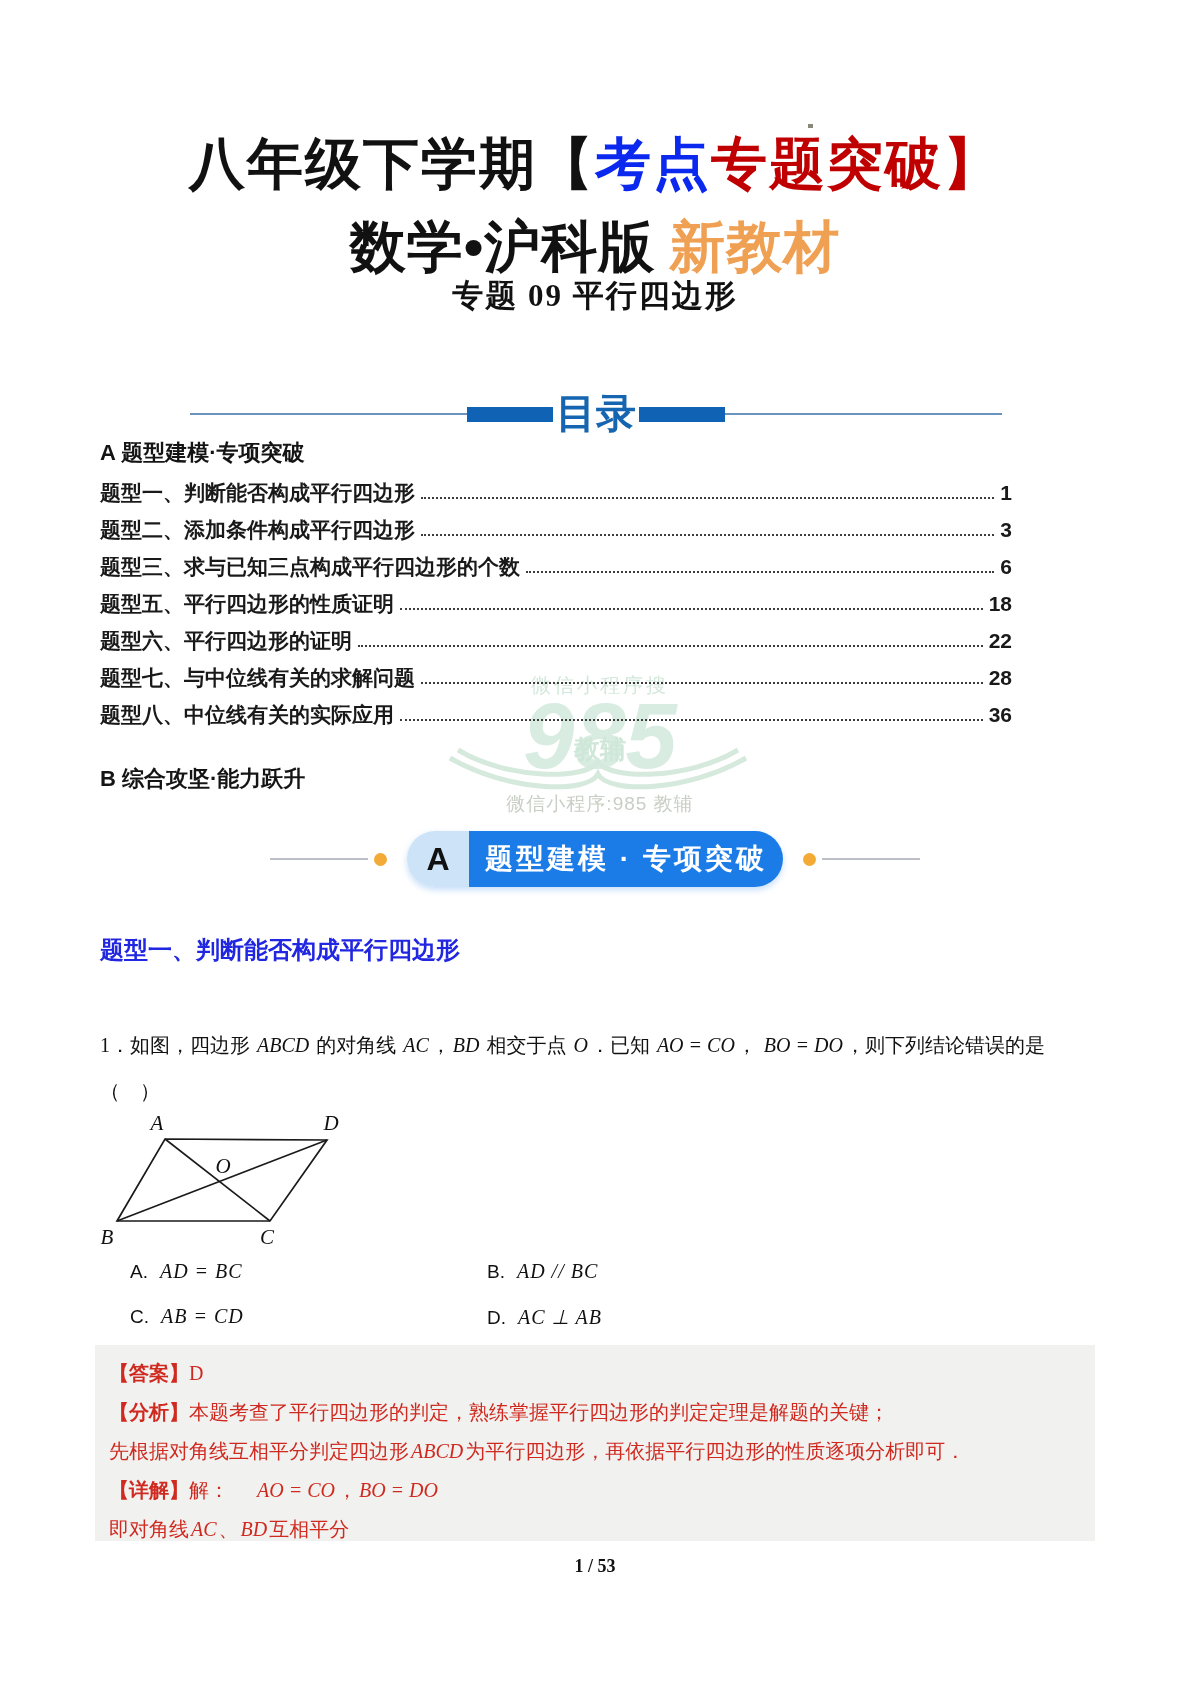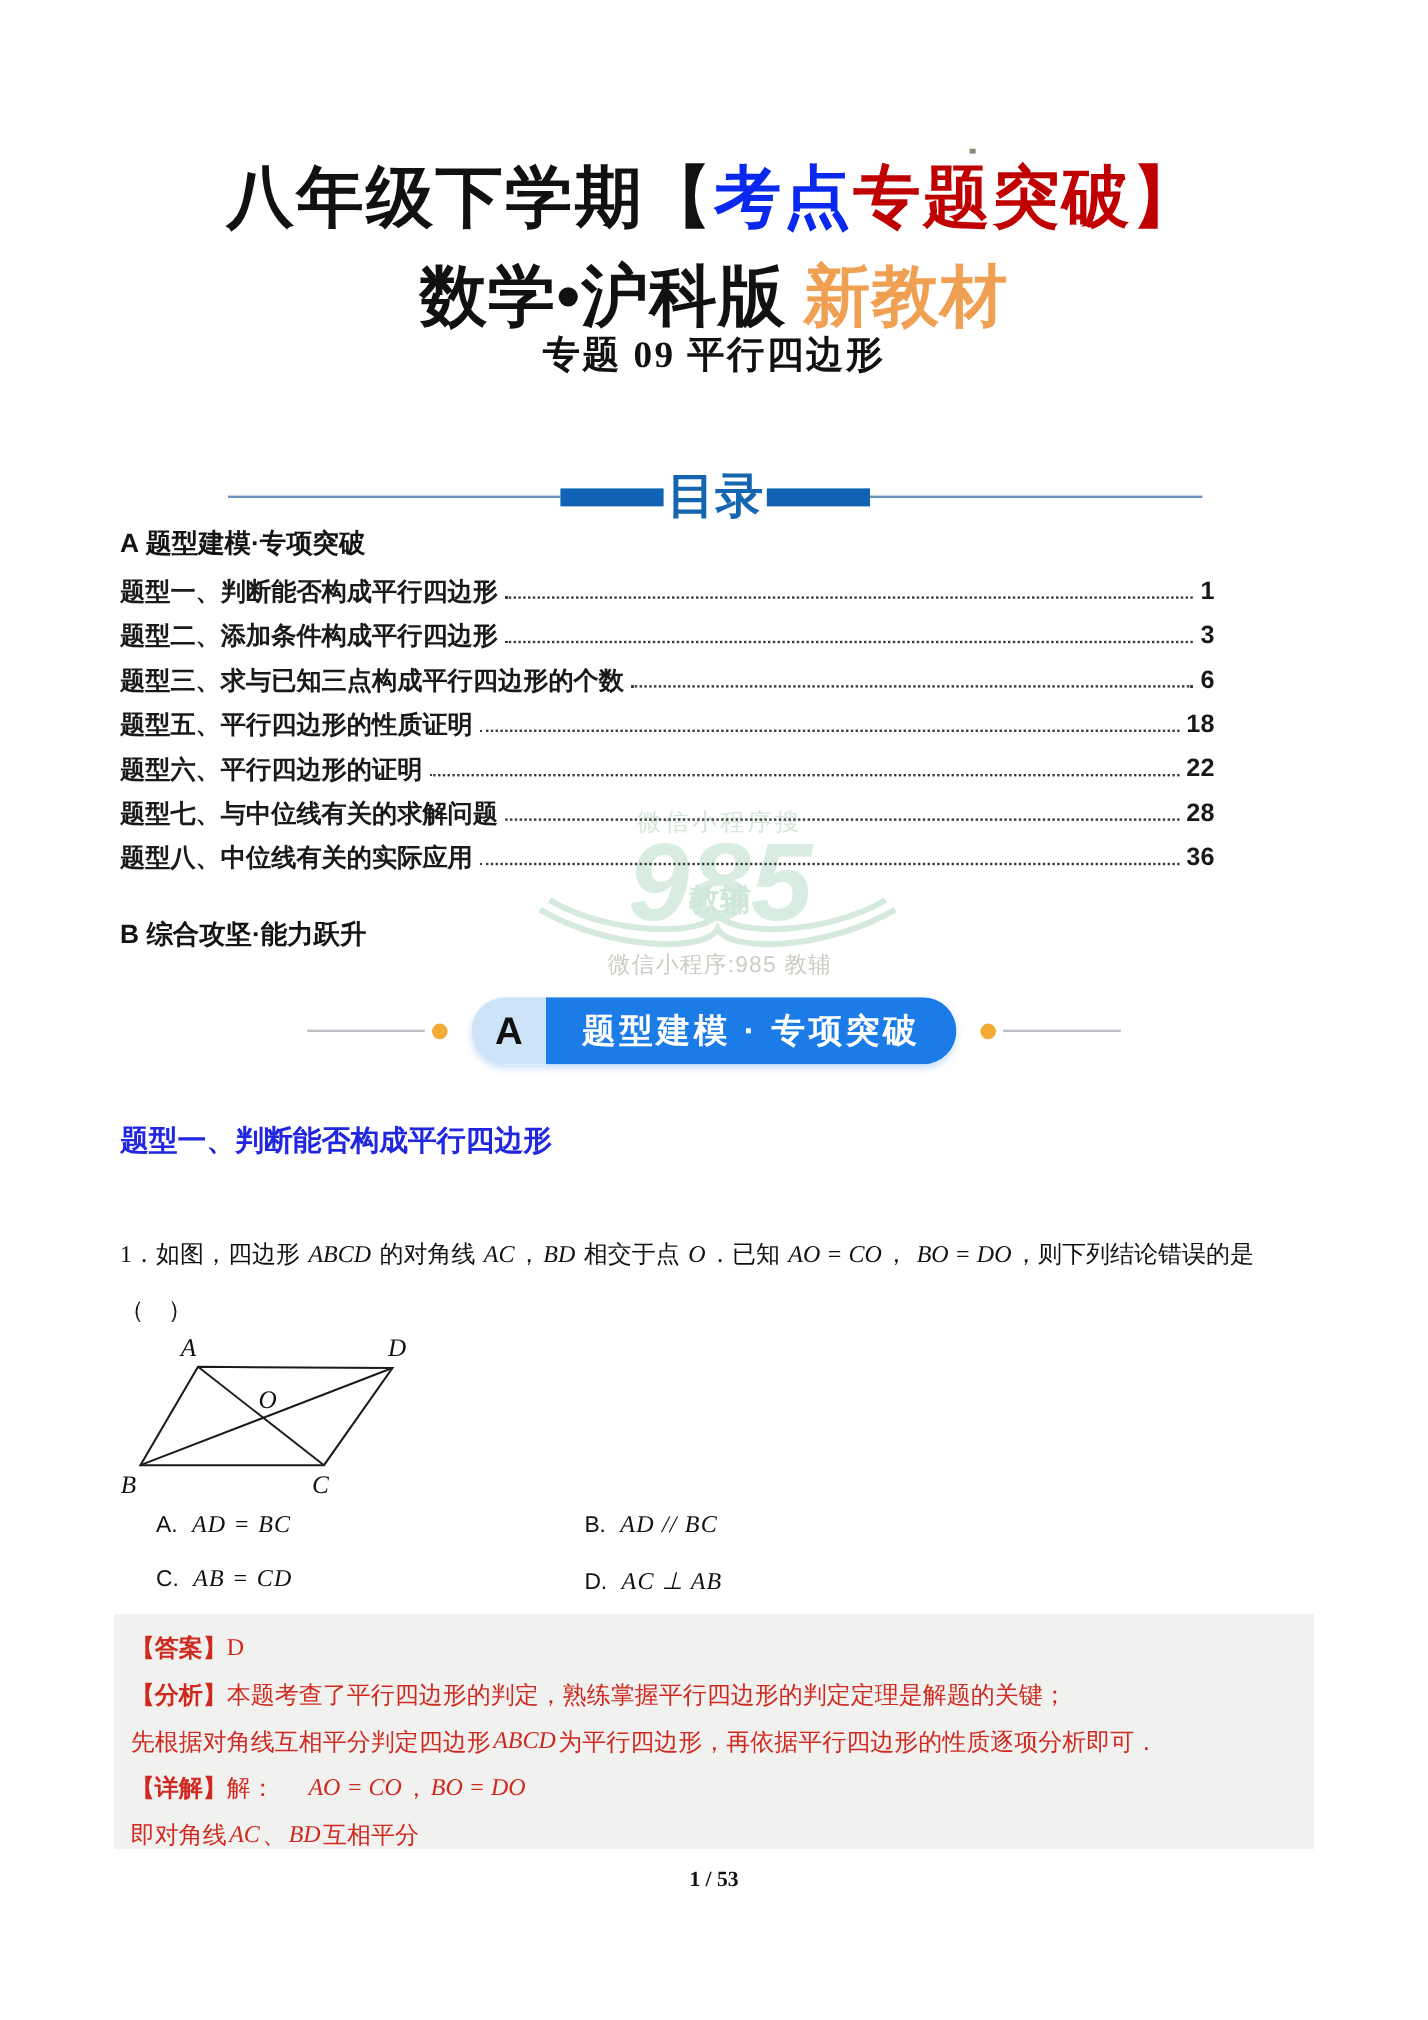--- a/index.html
+++ b/index.html
@@ -42,21 +42,21 @@
   
   .badge-row{position:absolute;top:830px;left:0;width:100%;height:58px;
              display:flex;align-items:center;justify-content:center;z-index:2;}
   .badge-row .hline{width:98px;height:2px;background:#bcc0c6;}
   .badge-row .dot{width:13px;height:13px;border-radius:50%;background:#f3ab35;margin:0 6px;}
   .badge{display:flex;height:56px;border-radius:28px;overflow:hidden;margin:0 14px;
          box-shadow:0 3px 6px rgba(30,124,232,0.25);}
   .badge .badge-a{width:62px;background:#cde3f7;display:flex;align-items:center;justify-content:center;
                   font-size:32px;font-weight:900;color:#111;}
   .badge .badge-label{background:#1b7ce8;color:#fff;display:flex;align-items:center;
-                      padding:0 30px;font-size:28px;font-weight:800;letter-spacing:3px;white-space:nowrap;}
+                      padding:0 16px;font-size:28px;font-weight:800;letter-spacing:3px;white-space:nowrap;}
   
   .type-heading{position:absolute;top:934px;left:100px;font-size:24px;font-weight:800;
                 color:#2126e0;white-space:nowrap;z-index:2;}
   
   .q-line1{position:absolute;top:1032px;left:100px;width:1000px;font-family:"Liberation Serif",serif;
            font-size:20px;color:#111;white-space:nowrap;z-index:2;}
   .q-line2{position:absolute;top:1078px;left:100px;font-family:"Liberation Serif",serif;
            font-size:20px;color:#111;z-index:2;}
   .m{font-family:"Liberation Serif",serif;font-style:italic;padding:0 2px;}
   

